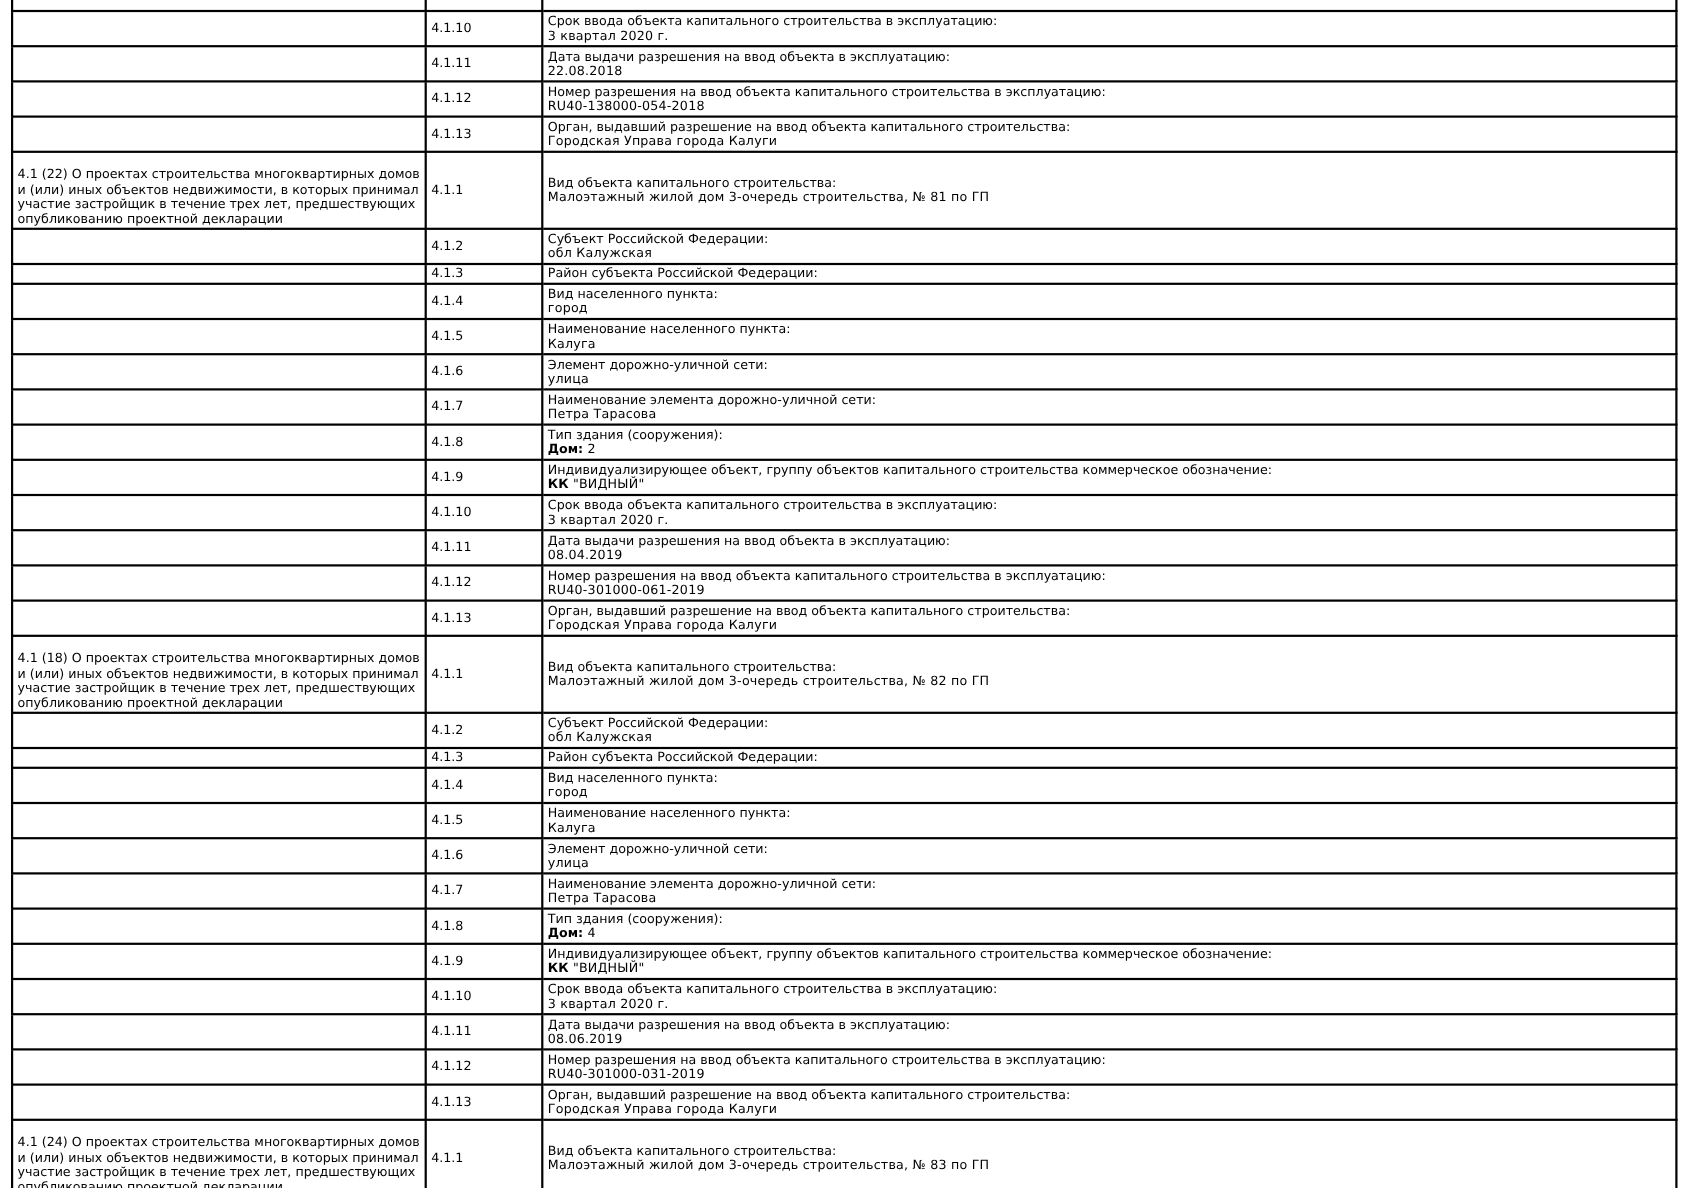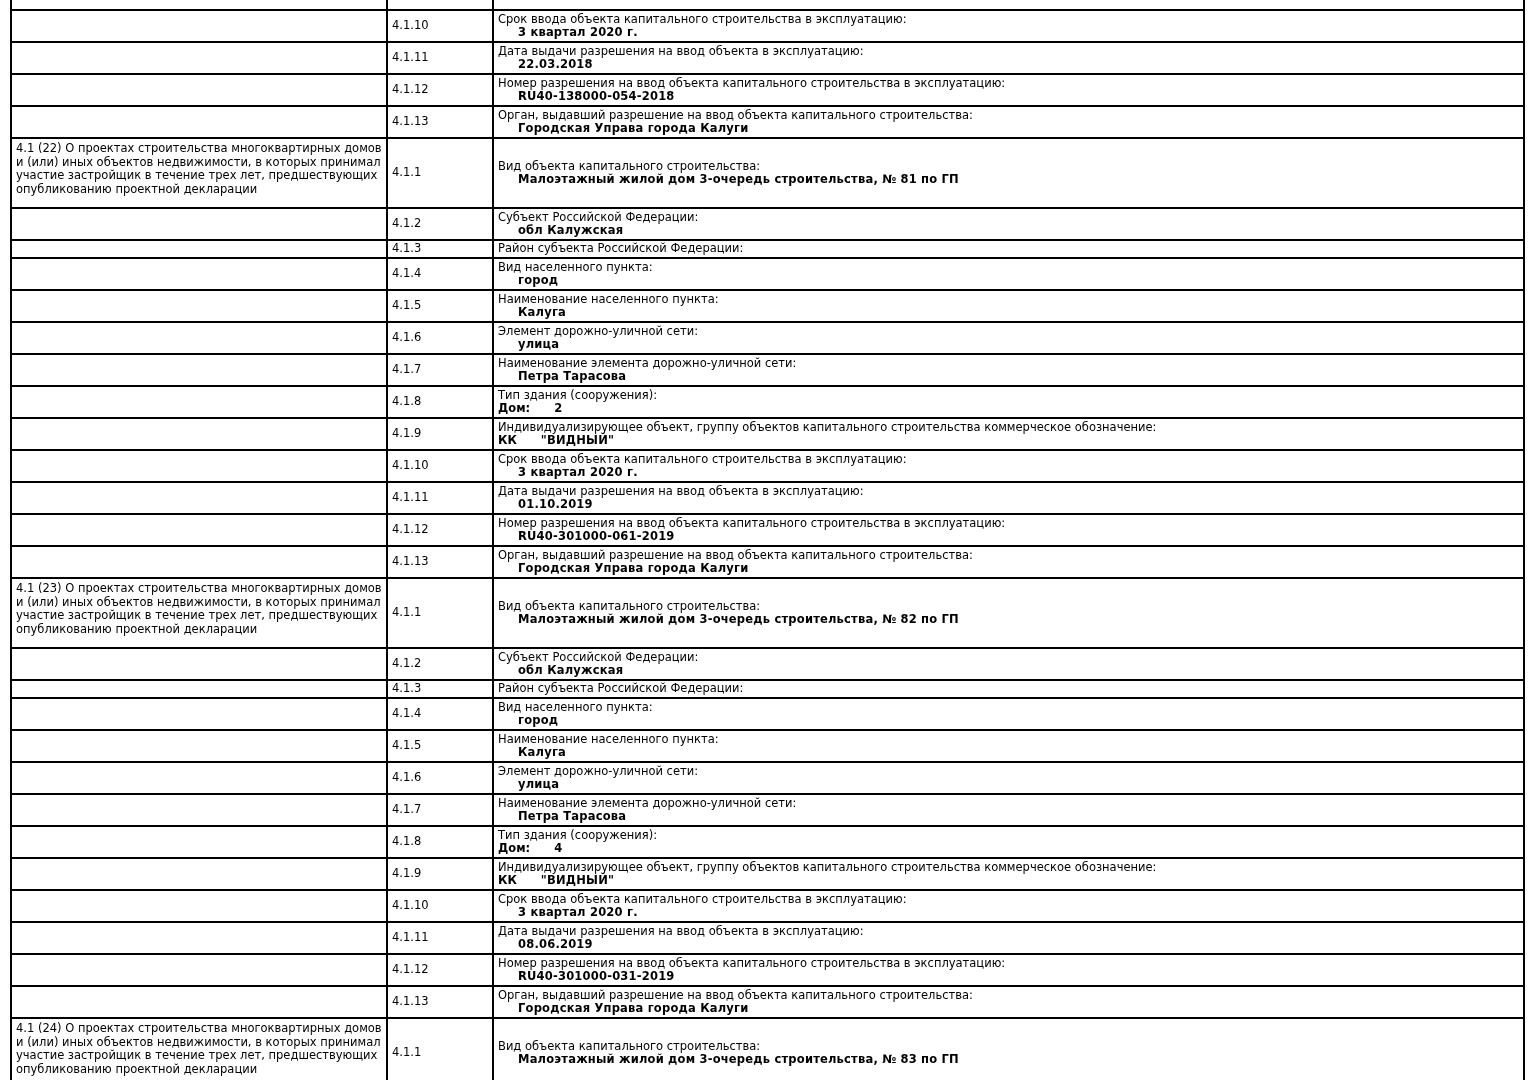--- a/index.html
+++ b/index.html
@@ -16,26 +16,26 @@
     overflow:hidden;
     font-size:11.5px;
     line-height:13.5px;
   }
   col.g1{width:376px;}
   col.g2{width:106px;}
   tr.sliver td{border-top:none;height:9px;padding:0;}
   tr.row-2line{height:32px;border-radius:15px;}
   tr.row-1line{height:18px;}
   tr.header-row{height:70px;}
-  td.c1{vertical-align:top;padding-top:3px;}
+  td.c1{vertical-align:top;padding-top:13px;}
   td.c2{vertical-align:middle;}
   td.c3{vertical-align:middle;}
   .value{font-weight:bold;}
   .vp{font-weight:bold;}
-  .vb{font-weight:bold;letter-spacing:0.2px;margin-left:20px;}
+  .vb{font-weight:normal;letter-spacing:0.2px;}
 </style>
 </head>
 <body>
 
 <div class="doc">
   <table>
     <colgroup>
       <col class="g1">
         <col class="g2">
         <col class="g3">
@@ -52,21 +52,21 @@
     <td class="c3">
       <div class="label">Срок ввода объекта капитального строительства в эксплуатацию:</div>
       <div class="value"><span class="vp"></span><span class="vb">3 квартал 2020 г.</span></div>
     </td>
   </tr>
         <tr class="row-2line">
     <td class="c1"></td>
     <td class="c2">4.1.11</td>
     <td class="c3">
       <div class="label">Дата выдачи разрешения на ввод объекта в эксплуатацию:</div>
-      <div class="value"><span class="vp"></span><span class="vb">22.03.2018</span></div>
+      <div class="value"><span class="vp"></span><span class="vb">22.08.2018</span></div>
     </td>
   </tr>
         <tr class="row-2line">
     <td class="c1"></td>
     <td class="c2">4.1.12</td>
     <td class="c3">
       <div class="label">Номер разрешения на ввод объекта капитального строительства в эксплуатацию:</div>
       <div class="value"><span class="vp"></span><span class="vb">RU40-138000-054-2018</span></div>
     </td>
   </tr>
@@ -156,41 +156,41 @@
     <td class="c3">
       <div class="label">Срок ввода объекта капитального строительства в эксплуатацию:</div>
       <div class="value"><span class="vp"></span><span class="vb">3 квартал 2020 г.</span></div>
     </td>
   </tr>
         <tr class="row-2line">
     <td class="c1"></td>
     <td class="c2">4.1.11</td>
     <td class="c3">
       <div class="label">Дата выдачи разрешения на ввод объекта в эксплуатацию:</div>
-      <div class="value"><span class="vp"></span><span class="vb">01.10.2019</span></div>
+      <div class="value"><span class="vp"></span><span class="vb">08.04.2019</span></div>
     </td>
   </tr>
         <tr class="row-2line">
     <td class="c1"></td>
     <td class="c2">4.1.12</td>
     <td class="c3">
       <div class="label">Номер разрешения на ввод объекта капитального строительства в эксплуатацию:</div>
       <div class="value"><span class="vp"></span><span class="vb">RU40-301000-061-2019</span></div>
     </td>
   </tr>
         <tr class="row-2line">
     <td class="c1"></td>
     <td class="c2">4.1.13</td>
     <td class="c3">
       <div class="label">Орган, выдавший разрешение на ввод объекта капитального строительства:</div>
       <div class="value"><span class="vp"></span><span class="vb">Городская Управа города Калуги</span></div>
     </td>
   </tr>
         <tr class="header-row">
-    <td class="c1">4.1 (23) О проектах строительства многоквартирных домов и (или) иных объектов недвижимости, в которых принимал участие застройщик в течение трех лет, предшествующих опубликованию проектной декларации</td>
+    <td class="c1">4.1 (18) О проектах строительства многоквартирных домов и (или) иных объектов недвижимости, в которых принимал участие застройщик в течение трех лет, предшествующих опубликованию проектной декларации</td>
     <td class="c2">4.1.1</td>
     <td class="c3">
       <div class="label">Вид объекта капитального строительства:</div>
       <div class="value"><span class="vp"></span><span class="vb">Малоэтажный жилой дом 3-очередь строительства, № 82 по ГП</span></div>
     </td>
   </tr>
         <tr class="row-2line">
     <td class="c1"></td>
     <td class="c2">4.1.2</td>
     <td class="c3">

